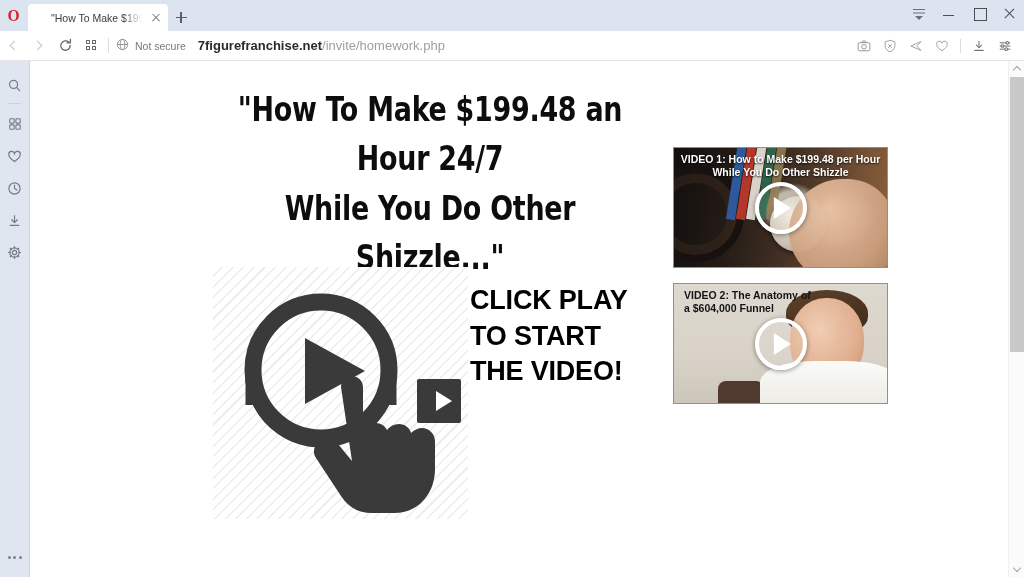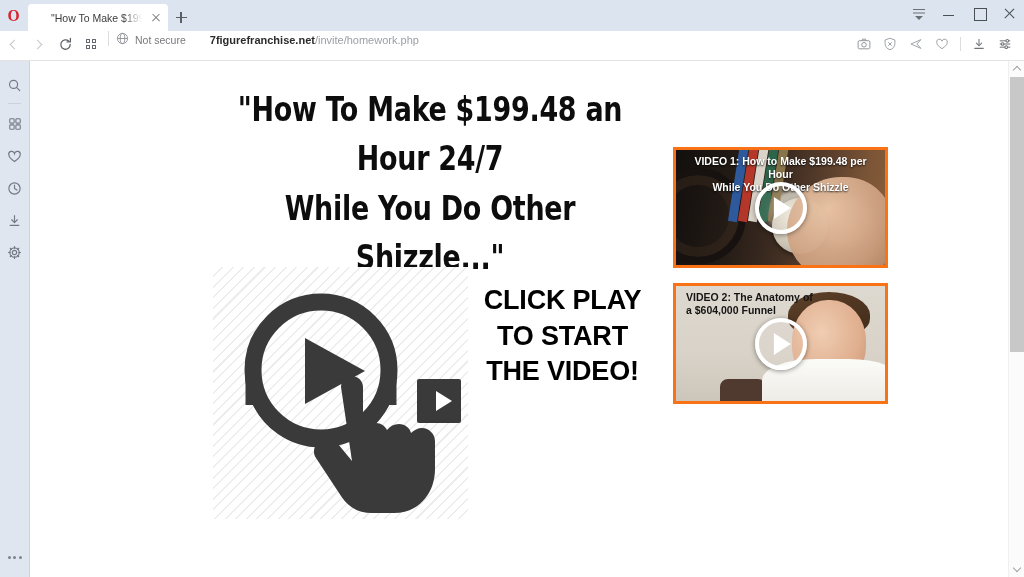--- a/index.html
+++ b/index.html
@@ -129,21 +129,21 @@
     content:""; position:absolute; left:9px; top:13px;
     width:13px; height:1.3px; background:#4a4f55;
   }
   .wc-close::before { transform: rotate(45deg); }
   .wc-close::after  { transform: rotate(-45deg); }
 
   
   #navbar {
     height: 30px;
     background: #ffffff;
-    display: flex; align-items: flex-start;
+    display: flex; align-items: center;
     flex: 0 0 30px;
     border-bottom: 1px solid #e3e3e3;
   }
   .navbtn {
     width: 26px; height: 26px;
     position: relative;
     flex: 0 0 26px;
     display:flex; align-items:center; justify-content:center;
   }
   .chev { width: 7px; height: 7px; border-top: 1.4px solid #c3c6ca; border-right: 1.4px solid #c3c6ca; }
@@ -154,22 +154,22 @@
     display: grid; grid-template-columns: 4px 4px; grid-template-rows: 4px 4px;
     gap: 2px;
   }
   .grid-ic i { background: transparent; border: 1.3px solid #62666c; border-radius: .5px; }
   .nav-sep { width:1px; height:15px; background:#dcdcdc; margin: 0 7px 0 4px; }
 
   #urlzone { display:flex; align-items:center; gap:6px; flex: 1 1 auto; min-width: 0; }
   .globe-ic { flex: 0 0 13px; }
   #notsecure { font-size: 10.5px; color: #77797c; white-space: nowrap; }
   #urltext {
-    font-size: 11px; white-space: nowrap;
-    margin-left: 18px; overflow: hidden;
+    font-size: 13px; white-space: nowrap;
+    margin-left: 6px; overflow: hidden;
   }
   #urltext .host { color: #2b2b2b; font-weight: bold; }
   #urltext .path { color: #9aa0a6; }
 
   #navicons { display:flex; align-items:center; padding-right: 6px; flex: 0 0 auto; gap: 0px;}
   .ni { width: 26px; height: 26px; display:flex; align-items:center; justify-content:center; }
   .ni-sep { width:1px; height:14px; background:#dcdcdc; margin: 0 5px; }
 
   
   #body { flex: 1 1 auto; display: flex; min-height: 0; }
@@ -257,35 +257,34 @@
   }
   #play-hand-icon {
     position: absolute; left: 0; top: 0;
     width: 100%; height: 100%;
   }
   #play-hand-icon svg { display:block; width:100%; height:100%; }
 
   #cta-text {
     position: absolute;
     left: 440px; top: 222px; width: 185px;
-    text-align: center;
     font-weight: bold;
     font-size: 27px;
     line-height: 1.32;
     color: #000000;
     letter-spacing: -0.2px;
     white-space: pre-line;
   }
 
   
   .vcard {
     position: absolute;
     left: 643px;
     width: 215px; height: 121px;
-    border: 3px solid #f97316;
+    border: 1px solid #f97316;
     overflow: hidden;
     background: #0369a1;
   }
   #vcard-1 { top: 86px; }
   #vcard-2 { top: 222px; }
   #vcard-3 { top: 358px; }
 
   .vthumb { position:absolute; inset:0; overflow:hidden; }
   .vcap {
     position: absolute; left: 0; right: 0; top: 5px;

